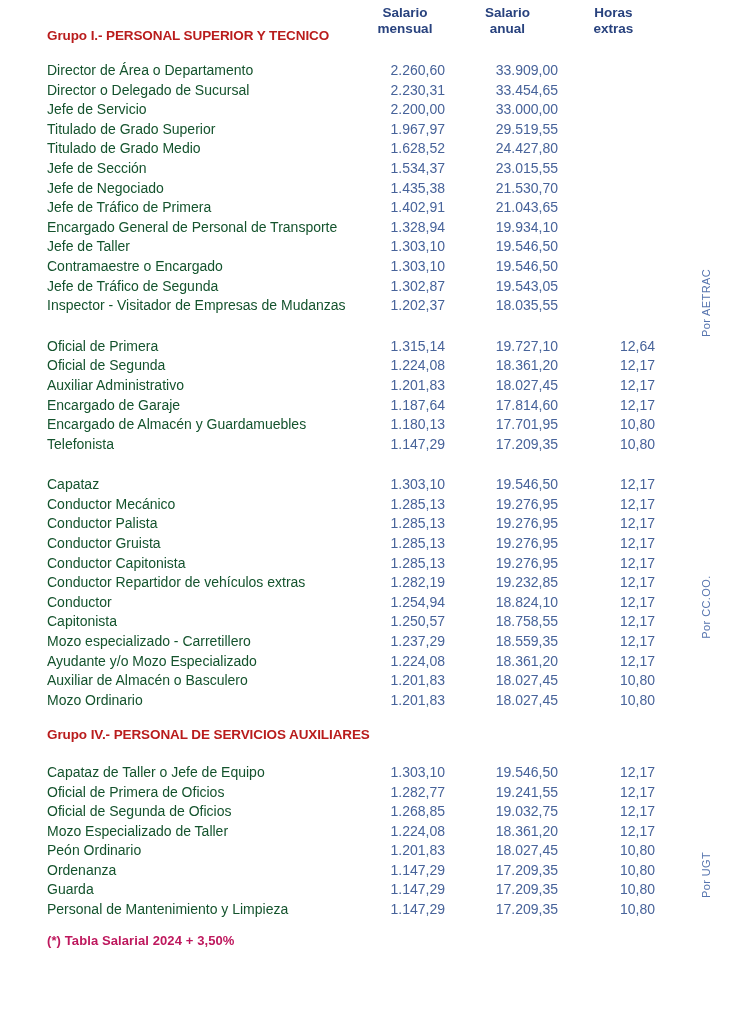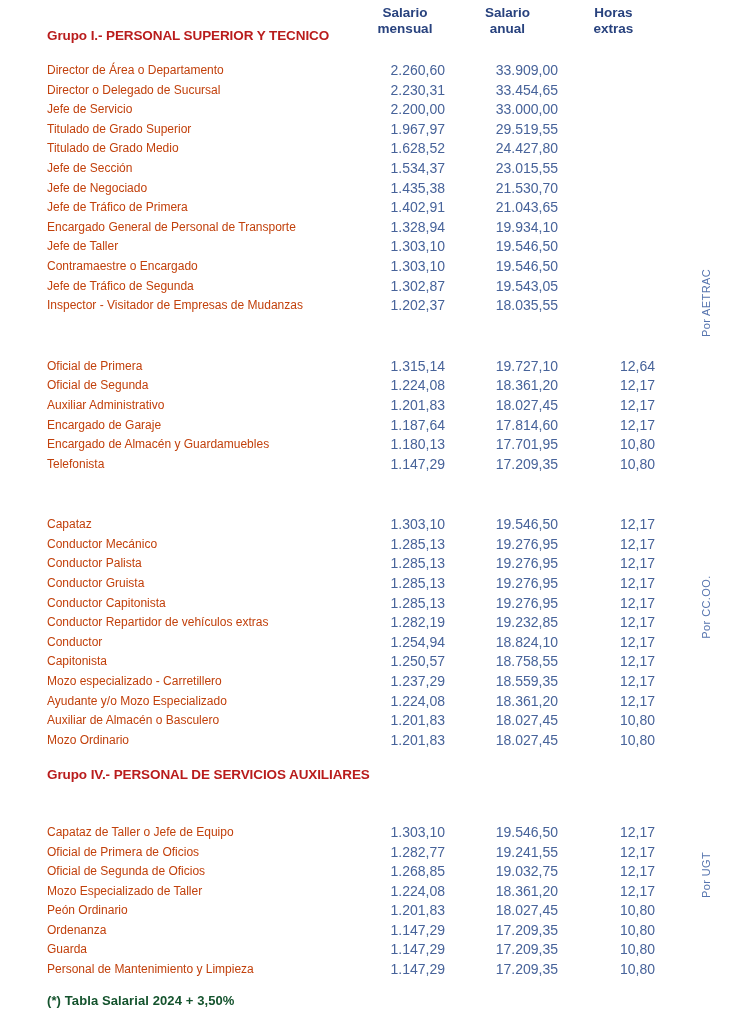--- a/index.html
+++ b/index.html
@@ -48,43 +48,43 @@
     font-size: 13.5px;
     font-weight: bold;
     color: #28427e;
     line-height: 16px;
     padding-top: 1px;
   }
   .col-header span { display: block; text-align: center; }
   
   .rows .grid { grid-auto-rows: 19.6px; }
   .row-label {
-    font-size: 12px;
+    font-size: 14px;
     line-height: 19.6px;
     white-space: nowrap;
-    color: #c2410c;
+    color: #14532d;
   }
   .num {
     font-size: 14px;
     line-height: 19.6px;
     text-align: right;
     color: #47639a;
     font-variant-numeric: tabular-nums;
   }
   .num.mensual { padding-right: 5px; }
   .num.anual   { padding-right: 7px; }
   .num.horas   { padding-right: 7px; }
   .rows-first { margin-top: 17px; }
   .group-section .group-title { margin-top: 16.5px; }
-  .group-section .rows { margin-top: 41px; }
+  .group-section .rows { margin-top: 21px; }
   .footnote {
     margin-top: 13px;
     font-size: 13px;
     font-weight: bold;
-    color: #14532d;
+    color: #be185d;
     letter-spacing: 0.1px;
   }
   
   .side-label {
     position: absolute;
     left: 706px;
     transform: translate(-50%, -50%) rotate(-90deg);
     transform-origin: center;
     white-space: nowrap;
     font-size: 11px;

